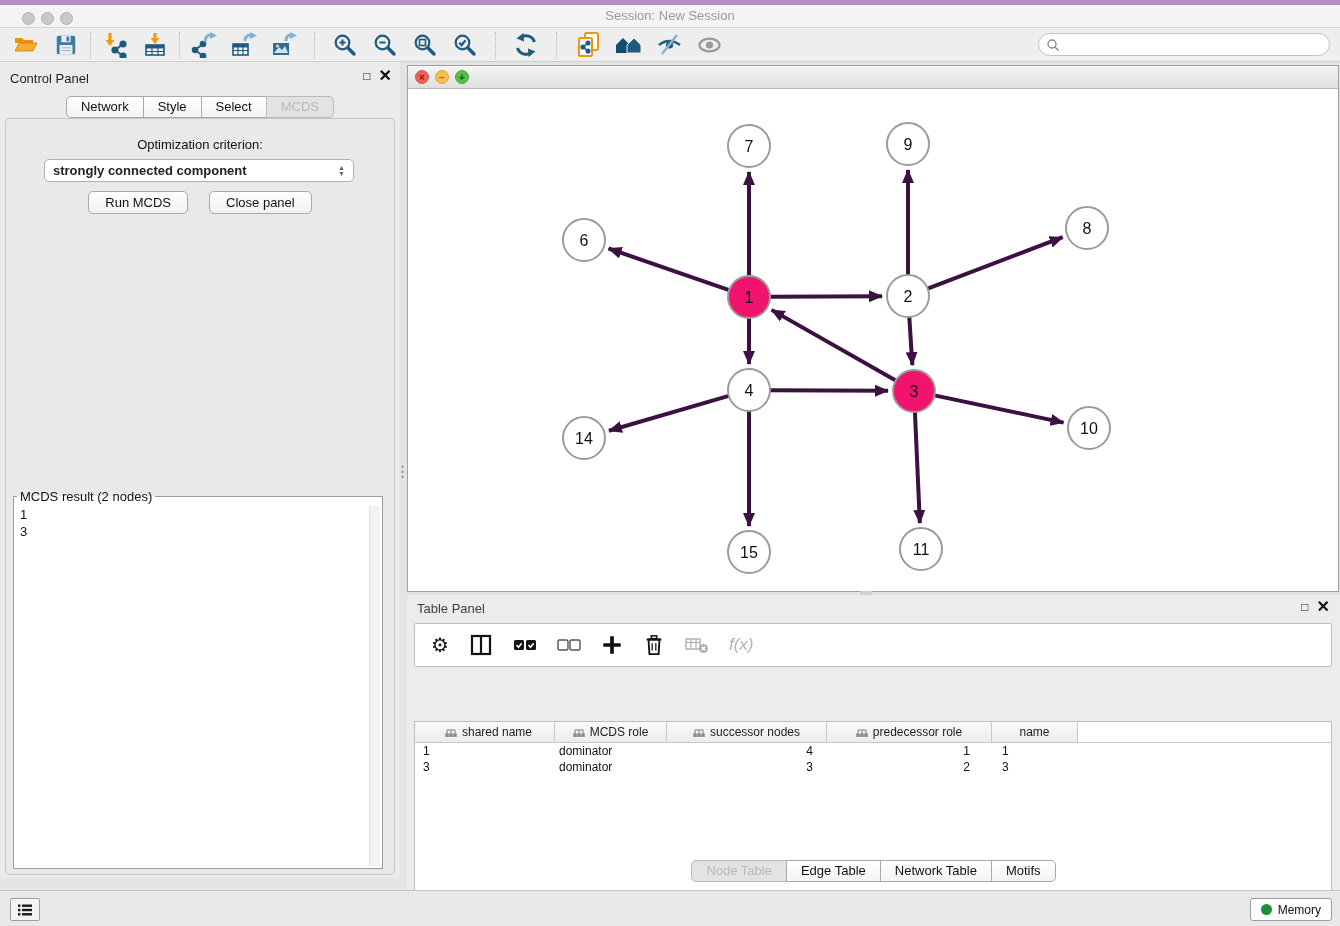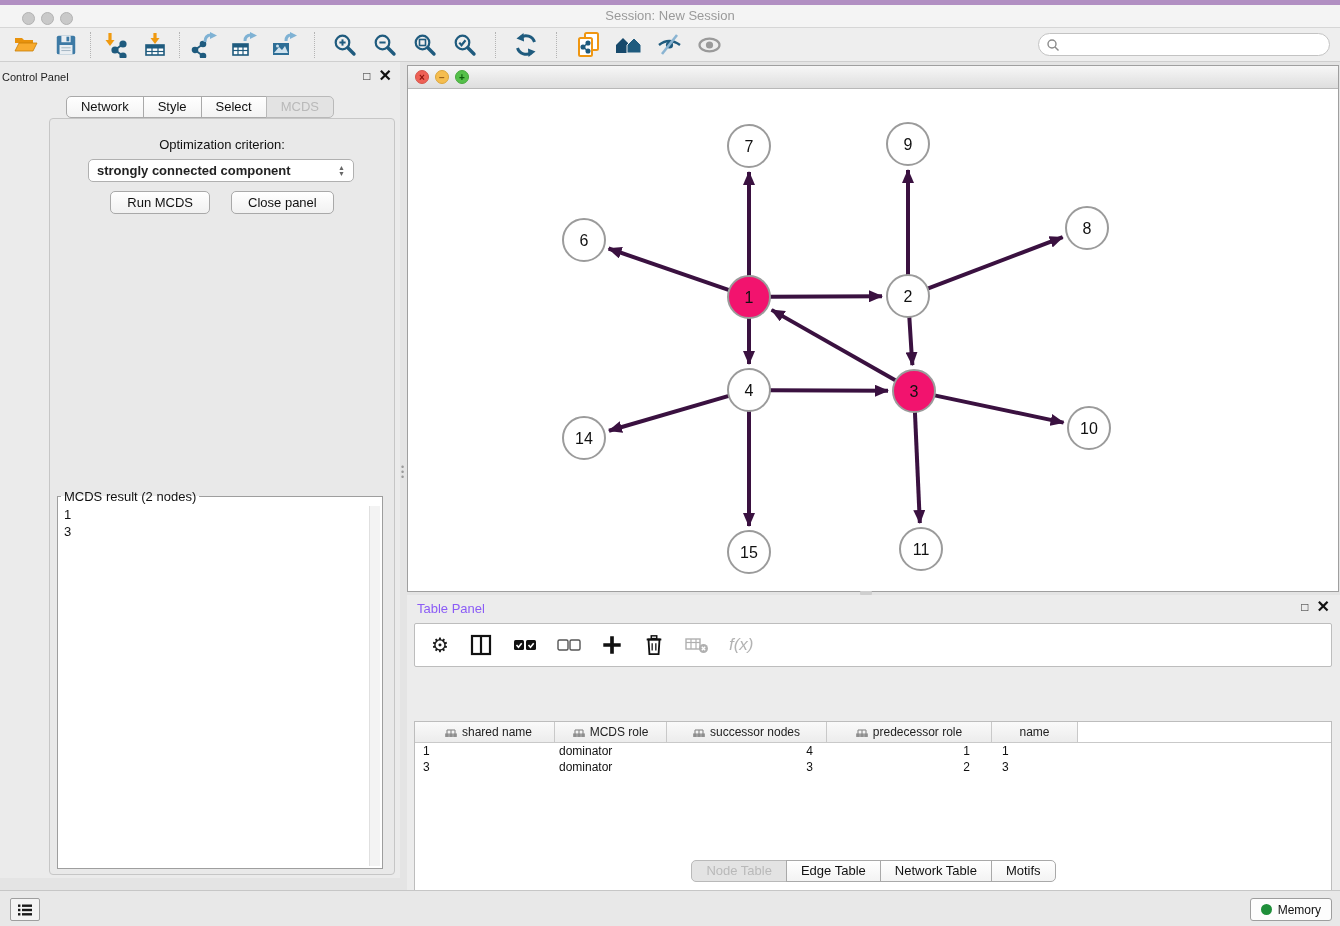--- a/index.html
+++ b/index.html
@@ -21,32 +21,32 @@
   .tb-btn { width:40px; height:30px; display:flex; align-items:center; justify-content:center; flex:0 0 auto; }
   .tb-sep { width:0; height:26px; border-left:1px dotted #b4b4b4; margin:0 4px; flex:0 0 auto; }
   .search { position:absolute; right:10px; top:5px; width:292px; height:23px; background:#fff;
     border:1px solid #c3c3c3; border-radius:12px; display:flex; align-items:center; padding-left:7px; }
   .search input { border:none; outline:none; flex:1; height:18px; font-size:12px; background:transparent;
     font-family:"Liberation Sans", sans-serif; margin-left:4px; }
 
   
   .cpanel { position:absolute; left:0; top:62px; width:400px; height:816px; background:#ebebeb; }
   .cp-header { position:absolute; left:0; top:0; width:100%; height:32px; }
-  .cp-title { position:absolute; left:2px; top:9px; font-size:11px; color:#1d1d1d; }
+  .cp-title { position:absolute; left:10px; top:9px; font-size:13px; color:#1d1d1d; }
   .win-btns { position:absolute; right:8px; top:7px; display:flex; gap:8px; align-items:center; }
   .float-ic { font-size:12px; color:#222; font-weight:bold; }
   .close-ic { font-size:16px; color:#111; font-weight:bold; line-height:12px; }
   .cp-tabs { position:absolute; left:0; top:34px; width:100%; display:flex; justify-content:center; }
   .tab { height:22px; padding:0 14px; font-size:13px; line-height:20px; background:linear-gradient(#ffffff,#f3f3f3);
     border:1px solid #a9a9a9; margin-left:-1px; color:#111; }
   .tab:first-child { border-radius:5px 0 0 5px; margin-left:0; }
   .tab:last-child { border-radius:0 5px 5px 0; }
   .tab.selected { background:#e3e3e3; color:#b9b9b9; border-color:#b9b9b9; }
   .cp-body { position:absolute; left:5px; right:5px; top:56px; bottom:3px;
-    background:#e9e9e9; border:1px solid #c6c6c6; border-radius:4px;margin-left:44px; }
+    background:#e9e9e9; border:1px solid #c6c6c6; border-radius:4px; }
   .opt-label { position:absolute; left:0; right:0; top:18px; text-align:center; font-size:13px; color:#111; }
   .dropdown { position:absolute; left:38px; right:40px; top:40px; height:23px; background:#fff;
     border:1px solid #b0b0b0; border-radius:5px; font-size:13px; display:flex; align-items:center; padding:0 8px;font-weight:bold; }
   .dropdown .dd-val { flex:1; }
   .dd-arrows { display:flex; flex-direction:column; line-height:6px; font-size:7px; color:#666; }
   .btn-row { position:absolute; left:0; right:0; top:72px; display:flex; justify-content:center; gap:21px; }
   .pbtn { height:23px; padding:0 16px; background:linear-gradient(#ffffff,#f1f1f1); border:1px solid #a9a9a9;
     border-radius:5px; font-size:13px; font-family:"Liberation Sans", sans-serif; color:#111; }
   .result-fs { position:absolute; left:7px; right:11px; top:370px; height:380px;
     border:1px solid #9e9e9e; background:#fff; }
@@ -71,21 +71,21 @@
   .nw-canvas { position:absolute; left:0; top:23px; right:0; bottom:0; background:#fff; }
   svg text { font-family:"Liberation Sans", sans-serif; }
 
   
   .vstrip { position:absolute; left:400px; top:62px; width:7px; height:816px; background:#e4e4e4; }
   .vgrip { position:absolute; left:1px; top:403px; width:4px; height:14px; color:#9a9a9a; font-size:9px; line-height:5px; }
   .hgrip { position:absolute; left:860px; top:591px; width:12px; height:4px; background:#cfcfcf; border-radius:1px; }
 
   
   .tpanel { position:absolute; left:407px; top:595px; width:933px; height:295px; background:#ececec; }
-  .tp-title { position:absolute; left:10px; top:6px; font-size:13px; color:#8b5cf6; }
+  .tp-title { position:absolute; left:10px; top:6px; font-size:13px; color:#404040; }
   .tp-winbtns { position:absolute; right:10px; top:5px; display:flex; gap:8px; align-items:center; }
   .tp-toolbar { position:absolute; left:7px; right:8px; top:28px; height:44px; background:#fff;
     border:1px solid #bdbdbd; border-radius:2px; display:flex; align-items:center; gap:20px; padding-left:16px; }
   .tp-ic { display:flex; align-items:center; justify-content:center; height:28px; }
   .gear { font-size:20px; color:#1a1a1a; line-height:20px; }
   .fx { font-family:Liberation Sans, sans-serif; font-style:italic; font-size:17px; color:#b3b3b3; }
   .tp-table { position:absolute; left:7px; right:8px; top:78px; height:170px; background:#fff;
     border:1px solid #bdbdbd; overflow:hidden;margin-top:48px; }
   .thead { display:flex; height:21px; border-bottom:1px solid #c9c9c9; }
   .th { background:linear-gradient(#fafafa,#ececec); border-right:1px solid #c9c9c9; font-size:12px;

